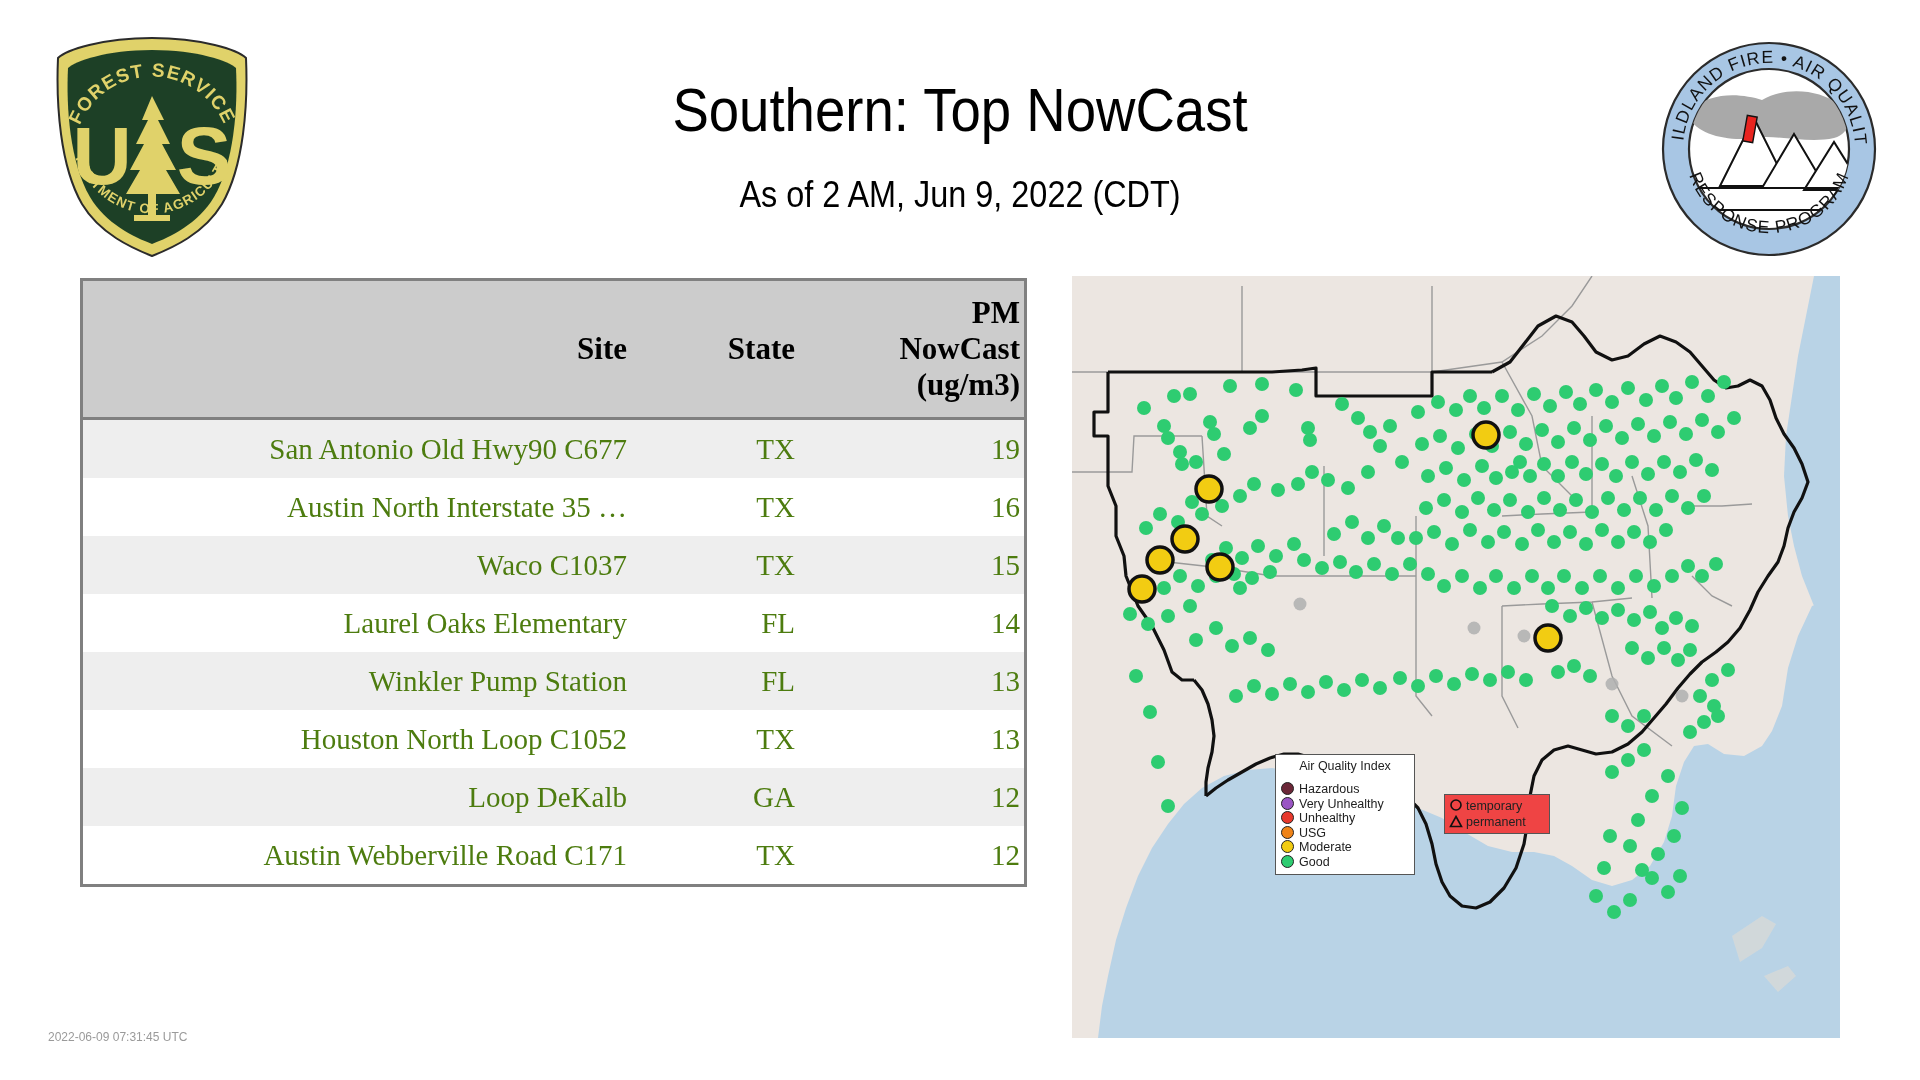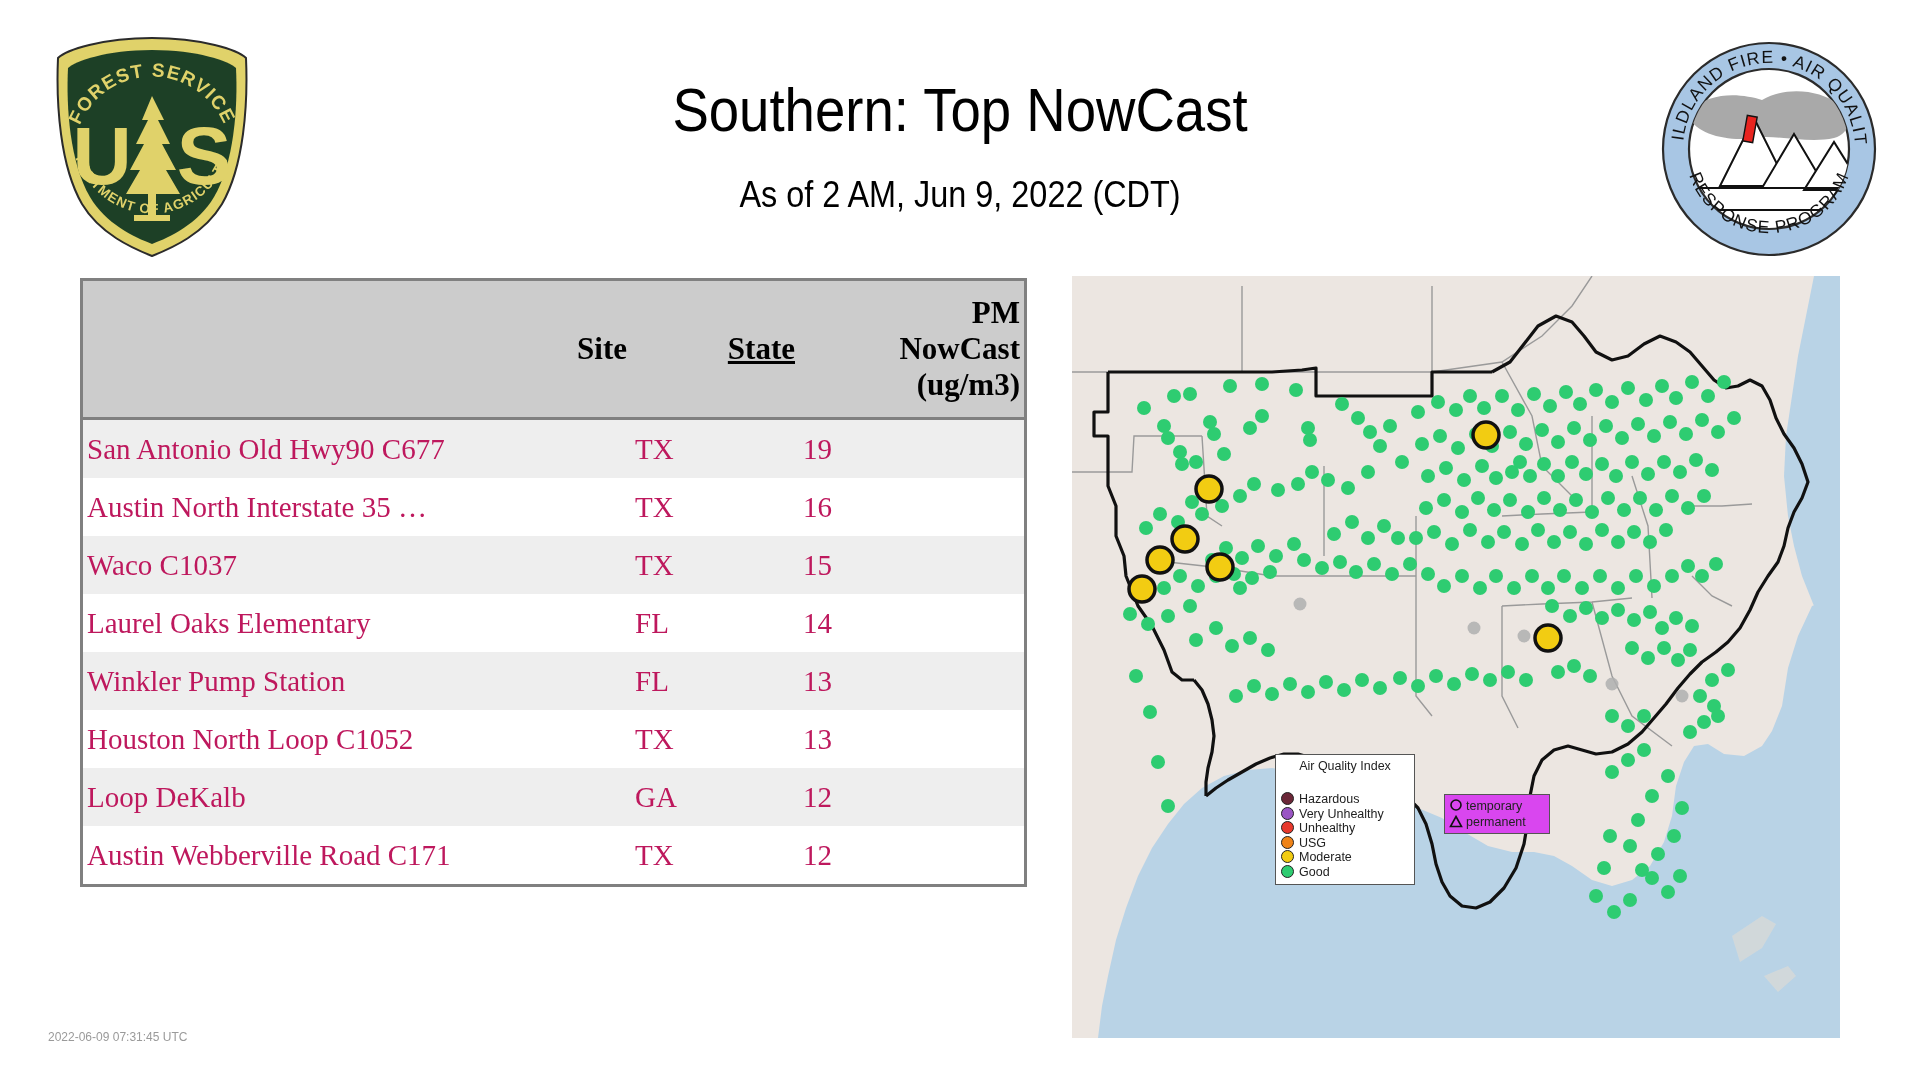--- a/index.html
+++ b/index.html
@@ -36,56 +36,56 @@
   }
   #nowcast-table thead th{
     background:#cccccc;
     border-bottom:3px solid #808080;
     font-weight:bold;font-size:31px;color:#000;
     text-align:right;vertical-align:middle;
     padding:10px 4px;height:116px;
     line-height:36px;
   }
   #nowcast-table th.col-site{width:540px;}
-  #nowcast-table th.col-state{width:160px;text-decoration:underline;}
+  #nowcast-table th.col-state{width:160px;}
   #nowcast-table th.col-pm{width:217px;}
   #nowcast-table tbody td{
-    font-size:29px;color:#be185d;text-align:left;
+    font-size:29px;color:#4d7c0f;text-align:right;
     height:58px;padding:0 4px;border:none;
     white-space:nowrap;overflow:hidden;
   }
   #nowcast-table tbody tr:nth-child(odd){background:#eeeeee;}
   #nowcast-table tbody tr:nth-child(even){background:#ffffff;}
   
   #map-panel{
     position:absolute;left:1072px;top:276px;width:768px;height:762px;
     background:#ece6e1;overflow:hidden;
   }
   #map-svg{position:absolute;left:0;top:0;width:768px;height:762px;}
   
   #aqi-legend{
     position:absolute;left:203px;top:478px;width:128px;
     background:#ffffff;border:1px solid #555;
     padding:4px 5px 5px 5px;
     font-family:"Liberation Sans", sans-serif;
   }
   #aqi-legend .legend-title{
-    font-size:12.5px;color:#222;text-align:center;margin-bottom:19px;
+    font-size:12.5px;color:#222;text-align:center;margin-bottom:9px;
   }
   #aqi-legend .legend-row{
     display:flex;align-items:flex-start;height:14.5px;
   }
   #aqi-legend .swatch{
     width:11px;height:11px;border-radius:50%;
     border:1.6px solid #222;margin-right:5px;flex:0 0 auto;
   }
   #aqi-legend .legend-label{font-size:12.5px;color:#222;white-space:nowrap;}
   #marker-legend{
     position:absolute;left:372px;top:518px;width:96px;
-    background:#d946ef;border:1px solid #555;
+    background:#ef4444;border:1px solid #555;
     padding:3px 4px;font-family:"Liberation Sans", sans-serif;
   }
   #marker-legend .ml-row{display:flex;align-items:center;height:16px;}
   #marker-legend .ml-label{font-size:12.5px;color:#222;margin-left:3px;white-space:nowrap;}
   
   #timestamp{
     position:absolute;left:48px;top:1030px;
     font-size:12px;color:#9a9a9a;
     font-family:"Liberation Sans", sans-serif;
   }

